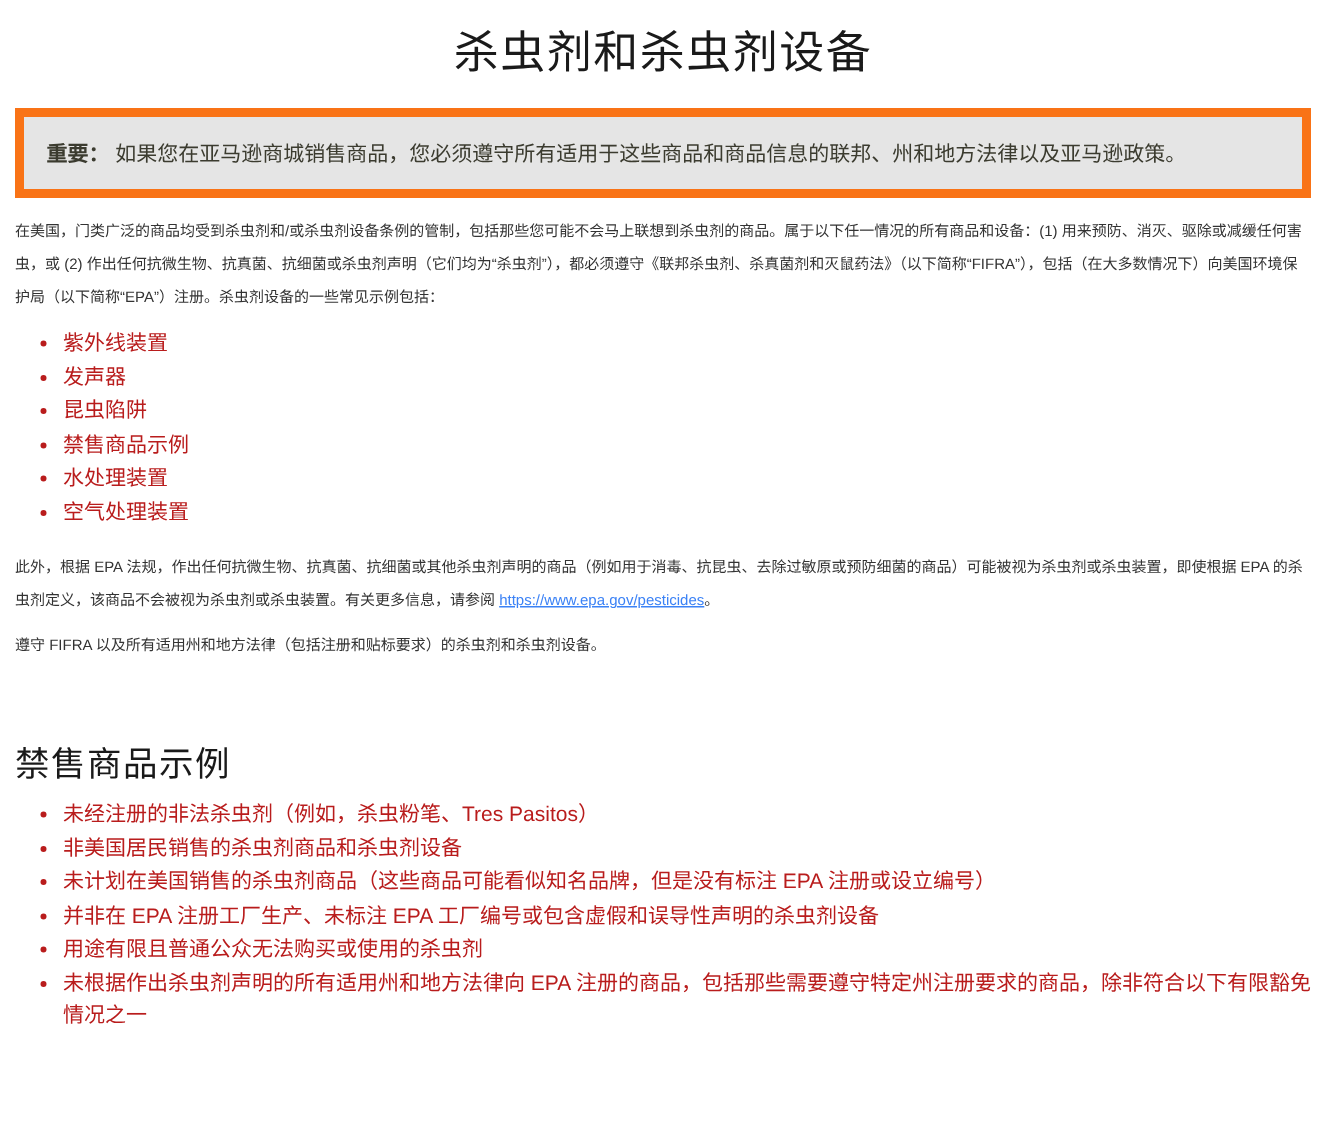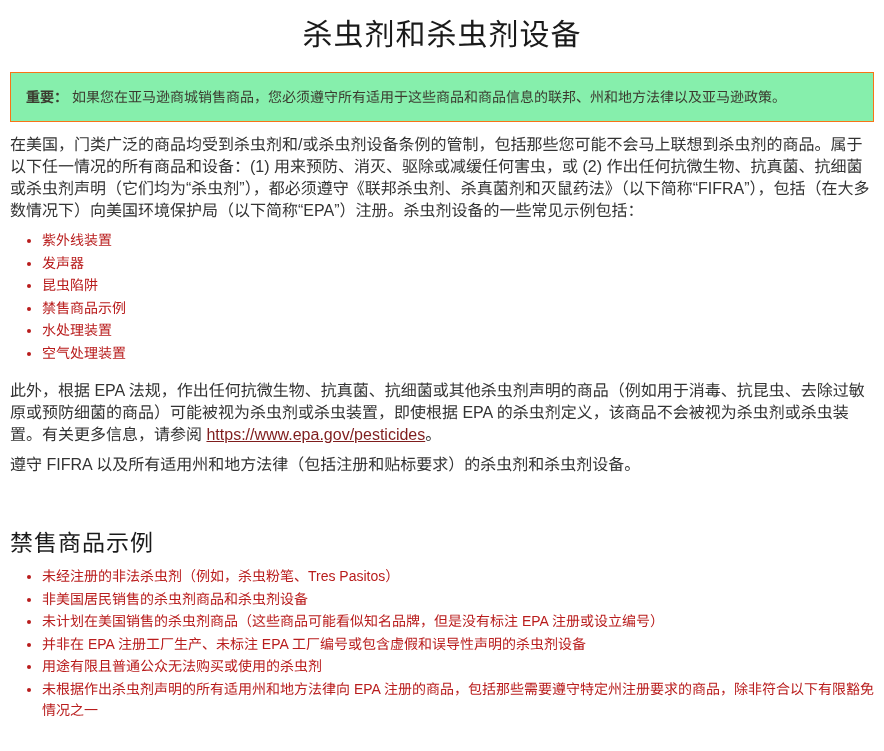--- a/index.html
+++ b/index.html
@@ -19,34 +19,34 @@
   main { display: block; }
   h1 {
     font-size: 30px;
     font-weight: 400;
     color: #1a1a1a;
     margin: 4px 0 18px 0;
     letter-spacing: 1px;
     text-align: center;
   }
   .notice {
-    background: #86efac;
-    border: 1px solid #f97316;
+    background: #e5e5e5;
+    border: 6px solid #f97316;
     padding: 14px 15px;
     margin: 0 0 12px 0;
   }
   .notice p {
     margin: 0;
     font-size: 14px;
     line-height: 20px;
     color: #3b3b2f;
   }
   .notice strong { font-weight: 700; }
   p.body {
-    font-size: 16px;
+    font-size: 10px;
     line-height: 22px;
     margin: 8px 0 8px 0;
     color: #333333;
   }
   ul.list {
     margin: 8px 0 14px 0;
     padding-left: 32px;
     font-size: 14px;
     line-height: 21.5px;
     list-style: disc;
@@ -58,21 +58,21 @@
   p.epa { margin-top: 16px; }
   h2 {
     font-size: 23px;
     font-weight: 400;
     color: #1a1a1a;
     margin: 26px 0 8px 0;
     letter-spacing: 1px;
   }
   h2.prohibited-h { margin-top: 48px; }
   a.link {
-    color: #7f1d1d;
+    color: #3b82f6;
     text-decoration: underline;
     cursor: pointer;
   }
 </style>
 </head>
 <body>
 
 <main>
 
   <h1>杀虫剂和杀虫剂设备</h1>

